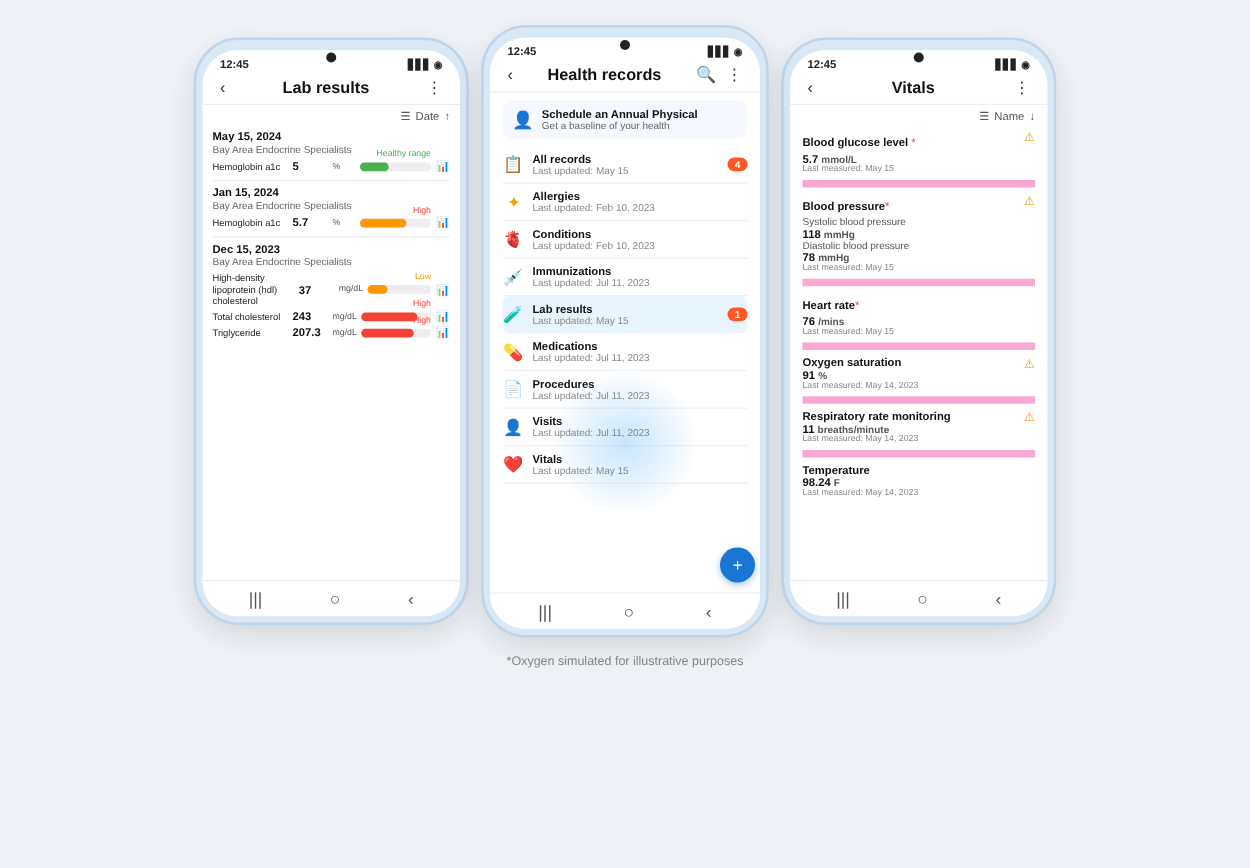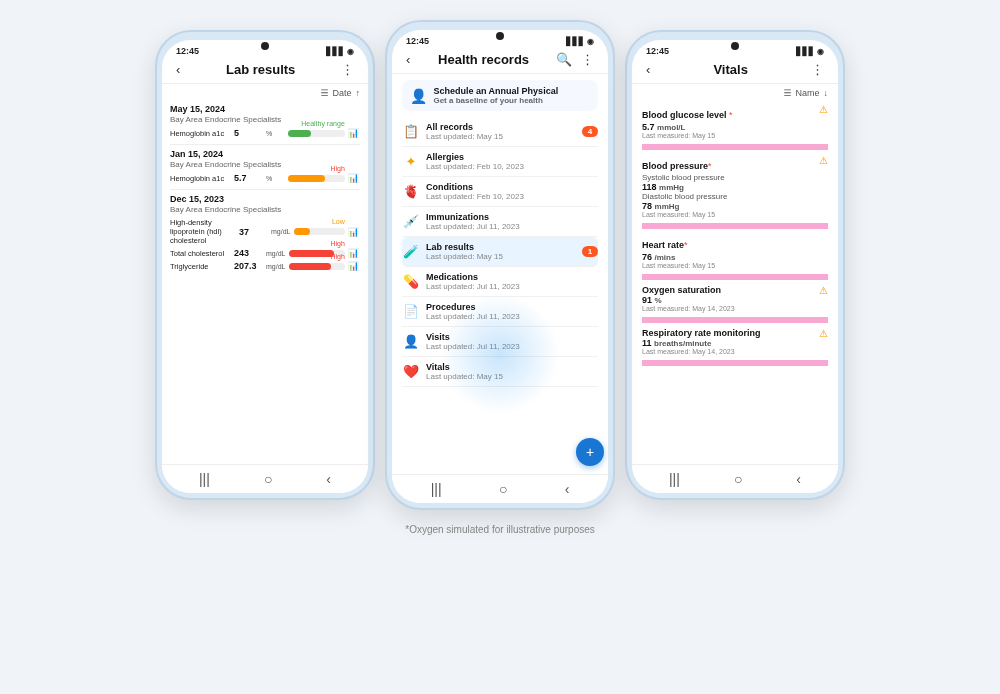--- a/index.html
+++ b/index.html
@@ -116,21 +116,21 @@
       background: #f5f8ff;
       border-radius: 8px;
       padding: 6px 8px;
       margin-bottom: 6px;
       display: flex;
       align-items: center;
       gap: 6px;
     }
     .health-banner-icon { font-size: 14px; }
     .health-banner-title { font-size: 9px; font-weight: 700; color: #111; }
-    .health-banner-sub { font-size: 8px; color: #666; font-weight: bold; }
+    .health-banner-sub { font-size: 8px; color: #666; }
     .record-item {
       display: flex;
       align-items: center;
       gap: 6px;
       padding: 5px 0;
       border-bottom: 1px solid #f0f0f0;
       position: relative;
     }
     .record-icon { font-size: 13px; width: 18px; text-align: center; }
     .record-text { flex: 1; }
@@ -496,20 +496,27 @@
 
           <div class="vital-item">
             <div class="vital-info">
               <div class="vital-name">Respiratory rate monitoring</div>
               <div class="vital-value">11 <span class="vital-unit">breaths/minute</span></div>
               <div class="vital-date">Last measured: May 14, 2023</div>
             </div>
             <span class="vital-warn">⚠</span>
           </div>
 
+          <div class="vital-item" style="border-bottom:none;">
+            <div class="vital-info">
+              <div class="vital-name">Temperature</div>
+              <div class="vital-value">98.24 <span class="vital-unit">F</span></div>
+              <div class="vital-date">Last measured: May 14, 2023</div>
+            </div>
+          </div>
         </div>
         <div class="phone-bottom-nav">
           <span class="bottom-nav-icon">|||</span>
           <span class="bottom-nav-icon">○</span>
           <span class="bottom-nav-icon">‹</span>
         </div>
       </div>
     </div>
   </div>
 </div>

